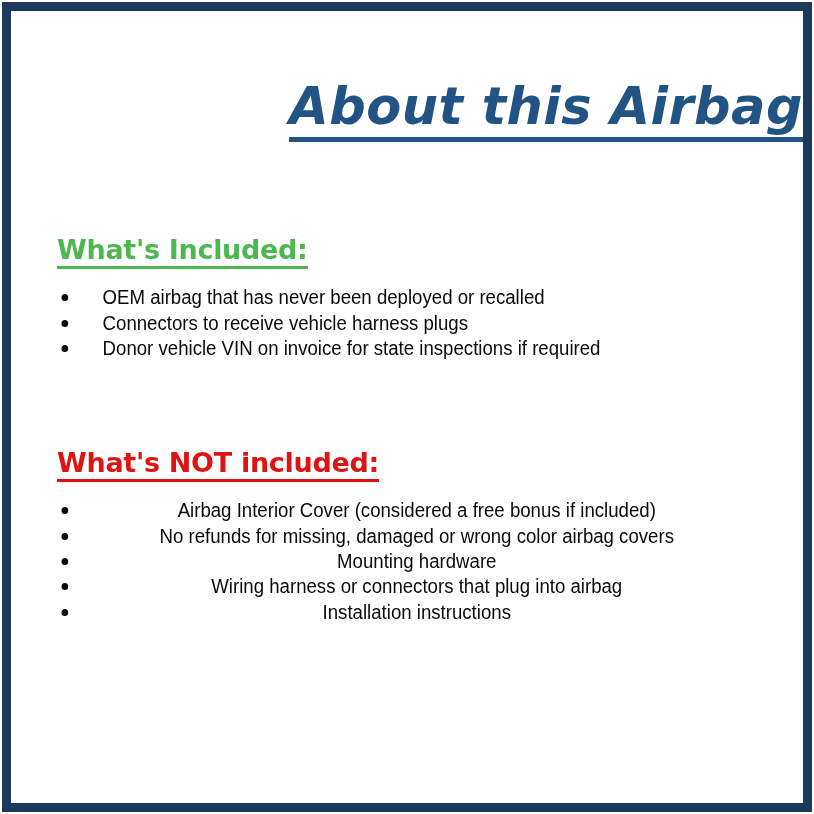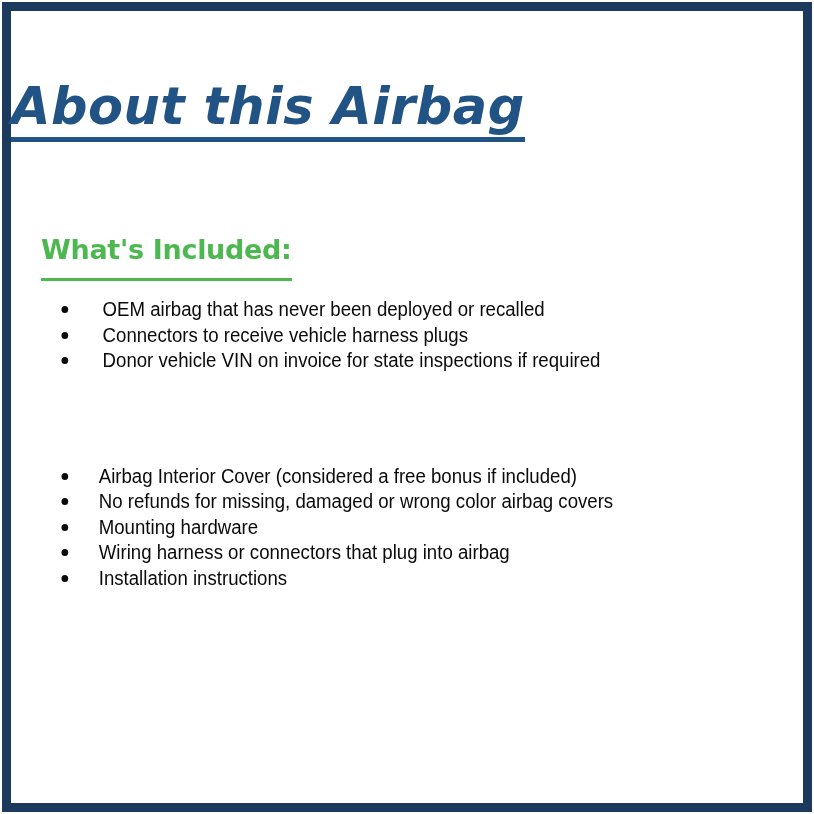--- a/index.html
+++ b/index.html
@@ -40,21 +40,21 @@
     right: 0;
     bottom: 0;
   }
 
   
   .title {
     position: absolute;
     left: 0;
     right: 0;
     top: 68px;
-    text-align: left;
+    text-align: right;
     color: #225385;
     font-family: "DejaVu Sans", sans-serif;
     font-size: 51px;
     font-weight: bold;
     font-style: italic;
     letter-spacing: 0.5px;
     line-height: 1.1;
     white-space: nowrap;
   }
   .title .tx {
@@ -77,21 +77,22 @@
     font-size: 27px;
     font-weight: bold;
     line-height: 1.12;
     letter-spacing: -0.3px;
     white-space: nowrap;
     margin: 0 0 4px 6px;
   }
   .heading .tx {
     display: inline-block;
     border-bottom: 3px solid currentColor;
-    padding-bottom: 13px;
+    padding-bottom: 1px;
+    margin-left: 16px;
   }
   .heading-included { color: #4cb84f; }
   .heading-not { color: #e01313; }
 
   
   ul.bullets {
     list-style: none;
     margin: 16px;
     padding: 0;
   }
@@ -113,21 +114,21 @@
     height: 7px;
     border-radius: 50%;
     background: #0a0a0a;
   }
   ul.bullets li .txt {
     display: block;
   }
   .list-included li .txt { padding-left: 54px; }
   .list-included { margin-top: 9px; }
   .list-not li .txt { padding-left: 50px; }
-  .list-not { margin-top: 8px; }
+  .list-not { margin-top: 8px; text-align: center; }
 </style>
 </head>
 <body>
 
 <div class="page">
   <div class="frame">
     <div class="content">
 
       <div class="title">
         <span class="tx">About this Airbag</span>
@@ -147,20 +148,23 @@
             <span class="txt">Connectors to receive vehicle harness plugs</span>
           </li>
           <li>
             <span class="dot"></span>
             <span class="txt">Donor vehicle VIN on invoice for state inspections if required</span>
           </li>
         </ul>
       </div>
 
       <div class="section section-not">
+        <div class="heading heading-not">
+          <span class="tx">What's NOT included:</span>
+        </div>
         <ul class="bullets list-not">
           <li>
             <span class="dot"></span>
             <span class="txt">Airbag Interior Cover (considered a free bonus if included)</span>
           </li>
           <li>
             <span class="dot"></span>
             <span class="txt">No refunds for missing, damaged or wrong color airbag covers</span>
           </li>
           <li>

